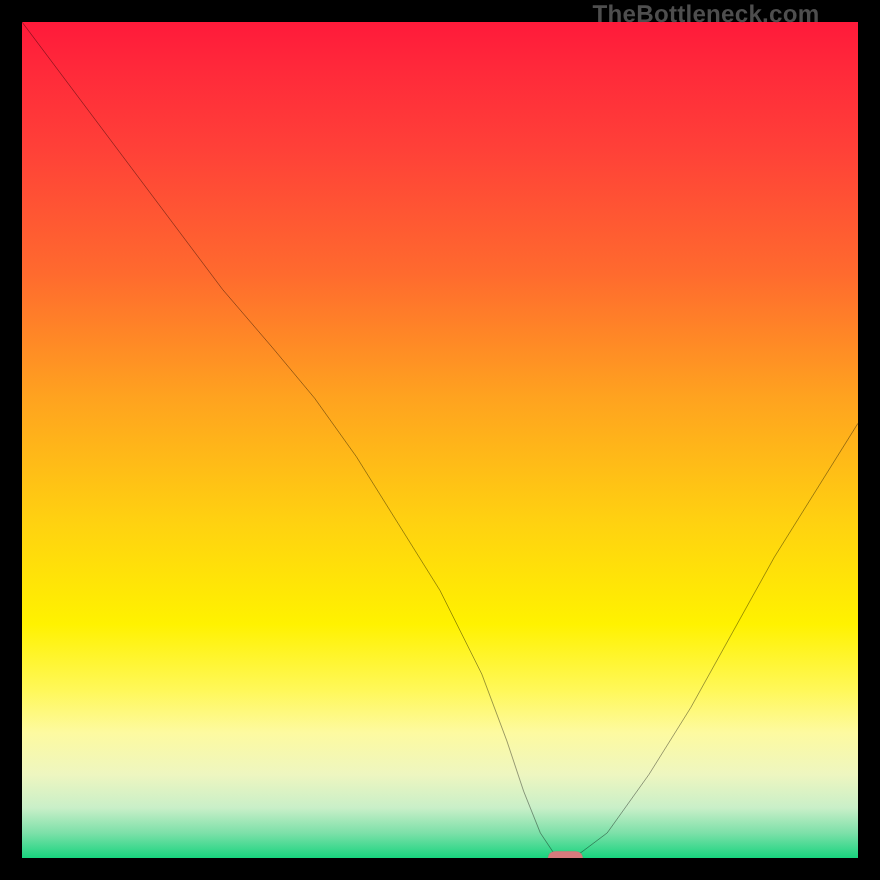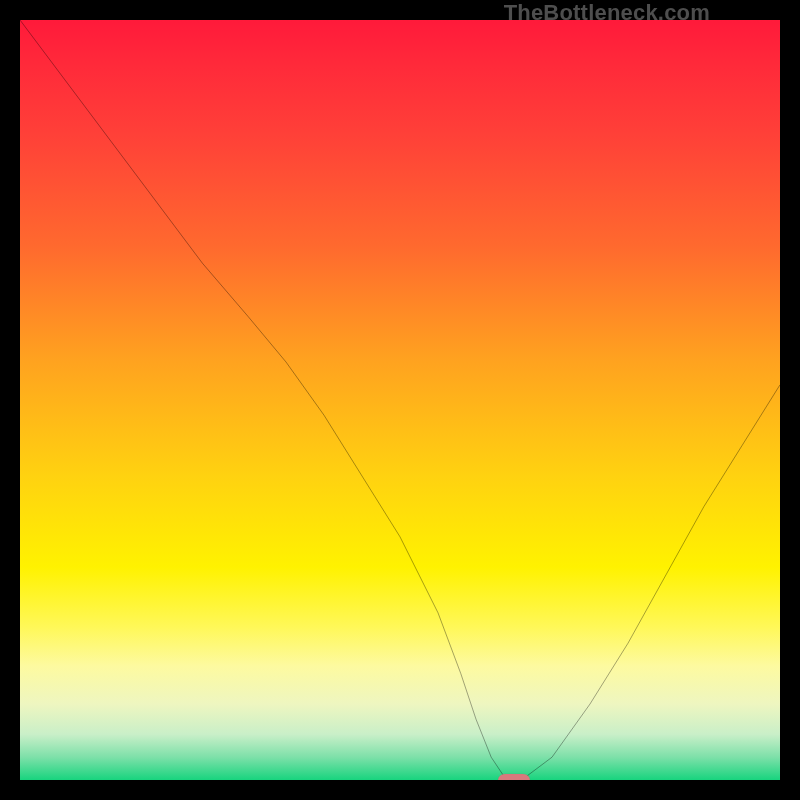--- a/index.html
+++ b/index.html
@@ -9,20 +9,21 @@
     height: 800px;
     background: #000;
     overflow: hidden;
   }
   .frame {
     position: absolute;
     top: 0;
     left: 0;
     width: 732px;
     height: 800px;
+    padding-left: 35px;
   }
   .plot-area {
     position: absolute;
     left: 20px;
     top: 20px;
     width: 760px;
     height: 760px;
     background: linear-gradient(to bottom,
       #ff1a3a 0%,
       #ff2a3a 6%,

